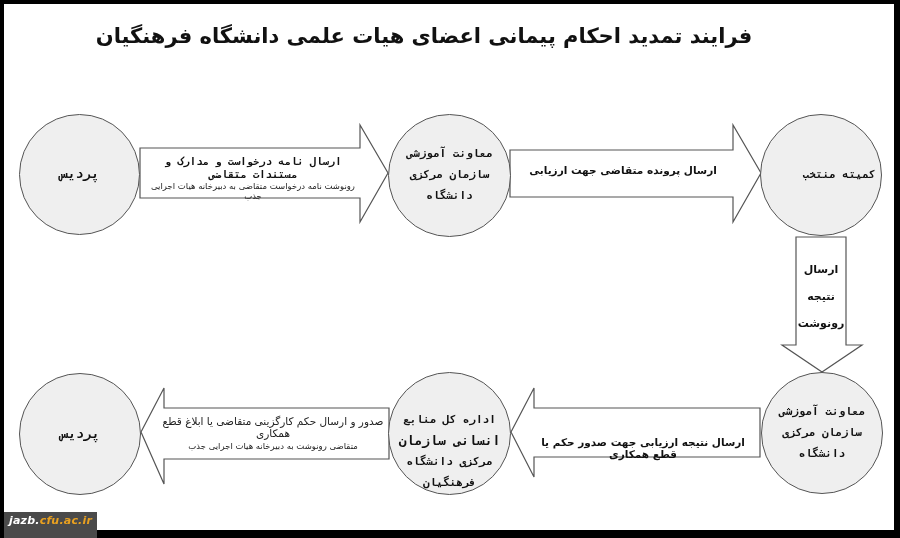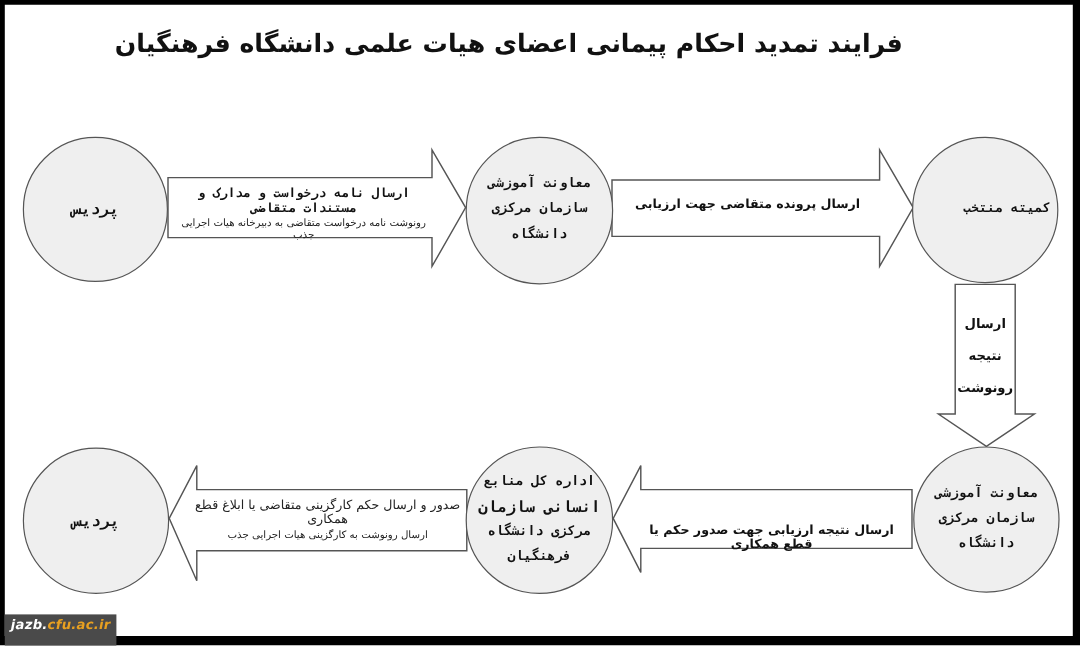--- a/index.html
+++ b/index.html
@@ -76,21 +76,21 @@
 </div>
 
 <div class="node" style="left:761px; top:372px; width:122px; height:122px;">
   <div>
     <span style="font-size:11px;">معاونت آموزشی</span>
     <span style="font-size:11px;">سازمان مرکزی</span>
     <span style="font-size:11px;">دانشگاه</span>
   </div>
 </div>
 
-<div class="node" style="left:388px; top:372px; width:123px; height:123px;">
+<div class="node" style="left:388px; top:372px; width:123px; height:123px;align-items:flex-end;">
   <div>
     <span style="font-size:11px;">اداره کل منابع</span>
     <span style="font-size:13px;">انسانی سازمان</span>
     <span style="font-size:11px;">مرکزی دانشگاه</span>
     <span style="font-size:11px;">فرهنگیان</span>
   </div>
 </div>
 
 <div class="node" style="left:19px; top:373px; width:122px; height:122px;">
   <span style="font-size:13px;">پردیس</span>
@@ -103,17 +103,17 @@
 
 <div class="vlbl" style="left:796px; top:256px; width:50px;">
   <div>ارسال</div>
   <div>نتیجه</div>
   <div>رونوشت</div>
 </div>
 
 <div class="lbl main" style="left:530px; top:436px; width:226px;">ارسال نتیجه ارزیابی جهت صدور حکم یا قطع همکاری</div>
 
 <div class="lbl plain" style="left:160px; top:415px; width:226px;">صدور و ارسال حکم کارگزینی متقاضی یا ابلاغ قطع همکاری</div>
-<div class="lbl sub" style="left:160px; top:441px; width:226px;">ارسال رونوشت به کارگزینی هیات اجرایی جذب</div>
+<div class="lbl sub" style="left:160px; top:441px; width:226px;">متقاضی رونوشت به دبیرخانه هیات اجرایی جذب</div>
 
 <div class="watermark">
   <span class="w1">jazb.</span><span class="w2">cfu.ac.ir</span>
 </div>
 
 </body></html>

